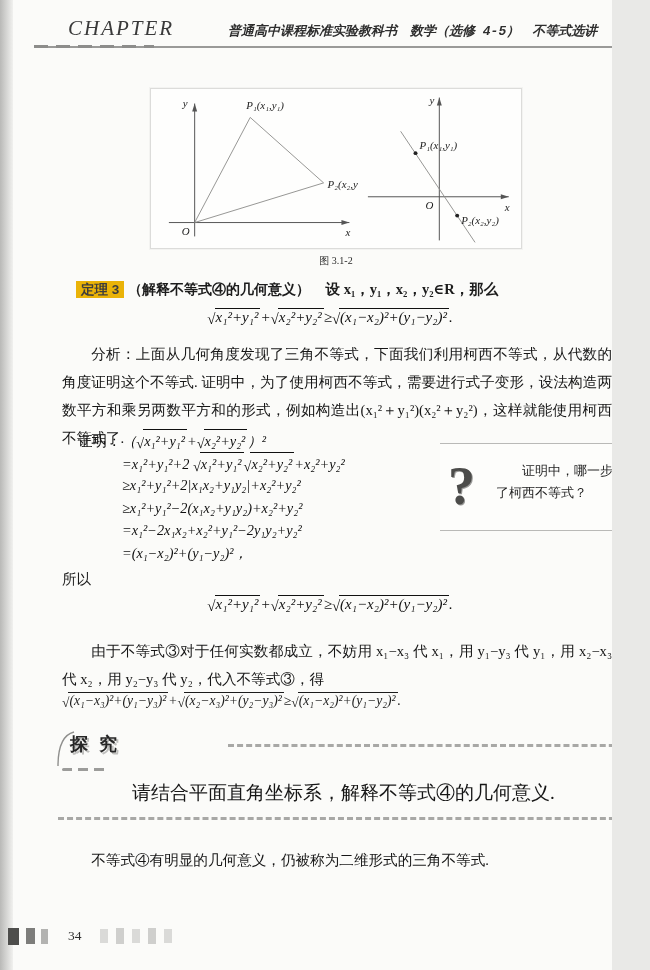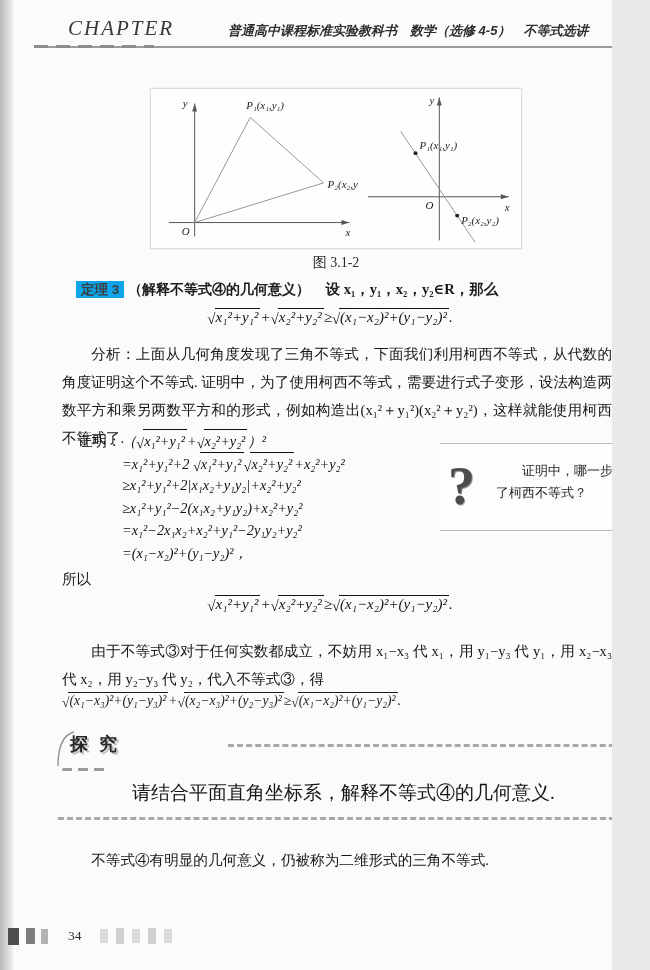--- a/index.html
+++ b/index.html
@@ -4,36 +4,36 @@
 <style>
   html,body{margin:0;padding:0;}
   body{width:650px;height:970px;background:#e9e9e7;font-family:"Liberation Serif","DejaVu Serif",serif;}
   .page{position:relative;width:612px;height:970px;background:#fbfbf9;overflow:hidden;color:#1c1c1c;}
   .bind-strip{position:absolute;left:0;top:0;bottom:0;width:13px;
     background:linear-gradient(to right,#b9b9b7,#d8d8d6 55%,#f1f1ef);}
   
   .chapter{position:absolute;left:68px;top:16px;font-style:italic;font-size:21px;
     letter-spacing:2px;color:#3a3a3a;font-family:"Liberation Serif",serif;}
   .book-title{position:absolute;left:228px;top:22px;font-size:13px;font-weight:bold;
-    font-style:italic;color:#2e2e2e;font-family:Liberation Sans, sans-serif;}
+    font-style:italic;color:#2e2e2e;font-family:Liberation Mono, monospace;}
   .header-rule{position:absolute;left:34px;top:46px;width:608px;height:2px;background:#9a9a98;}
   .header-rule-dashes{position:absolute;left:34px;top:45px;width:120px;height:3px;
     background:repeating-linear-gradient(to right,#8d8d8b 0 14px,transparent 14px 22px);}
   
   .figure-panel{position:absolute;left:150px;top:88px;width:372px;height:161px;
     background:#fefefd;border:1px solid #dcdcda;box-shadow:0 0 0 1px #f3f3f1;
     display:flex;justify-content:space-between;padding:2px 4px;box-sizing:border-box;}
   .fig-caption{position:absolute;left:150px;top:254px;width:372px;text-align:center;
-    font-size:14px;color:#2a2a2a;}
+    font-size:10px;color:#2a2a2a;}
   .fig-label{font-style:italic;font-size:11px;fill:#1d1d1d;font-family:"Liberation Serif",serif;}
   .axis{stroke:#555;stroke-width:1;}
   .tri{stroke:#8a8a88;stroke-width:0.9;fill:none;}
   
   .theorem-line{position:absolute;left:76px;top:280px;right:30px;font-size:14.5px;}
-  .theorem-chip{background:#0ea5e9;color:#3c3c3c;font-weight:bold;padding:1px 5px;
+  .theorem-chip{background:#eab308;color:#3c3c3c;font-weight:bold;padding:1px 5px;
     font-family:"Liberation Sans",sans-serif;font-size:13.5px;}
   .theorem-name{font-weight:bold;font-family:"Liberation Sans",sans-serif;font-size:14px;}
   .theorem-set{font-weight:bold;font-size:14.5px;margin-left:12px;margin-top:36px;}
   .formula-center{position:absolute;left:60px;width:540px;text-align:center;
     font-size:15px;font-style:italic;color:#111;}
   .f-theorem{top:308px;}
   .f-sothat{top:595px;}
   
   .para{position:absolute;left:62px;width:550px;font-size:14.6px;line-height:28px;
     text-align:justify;color:#161616;}

